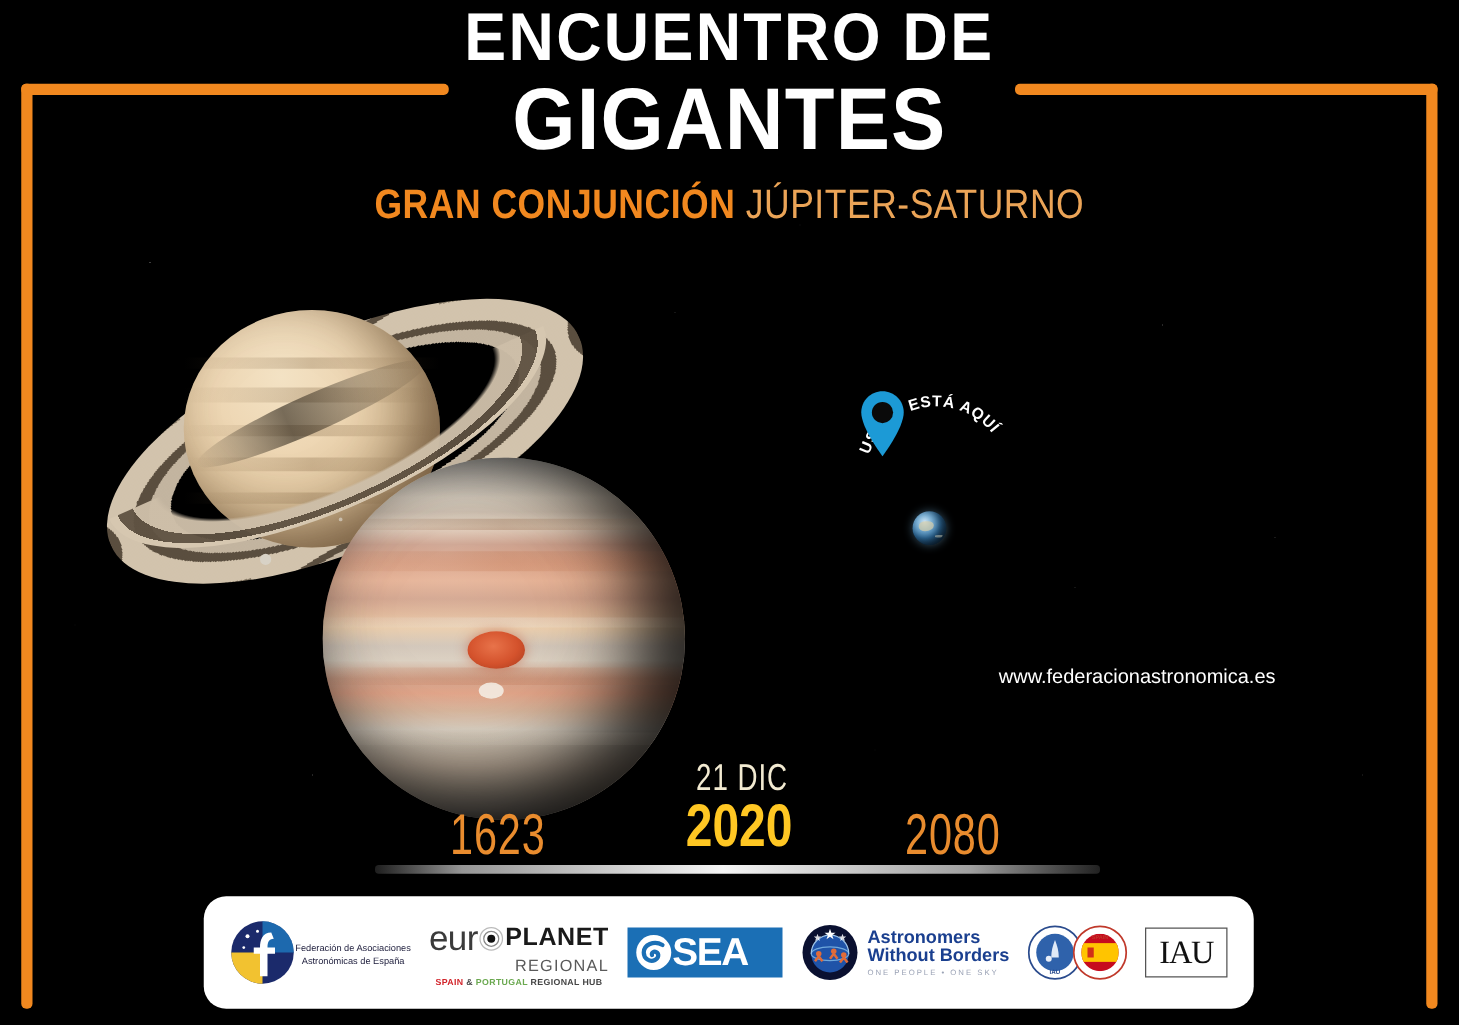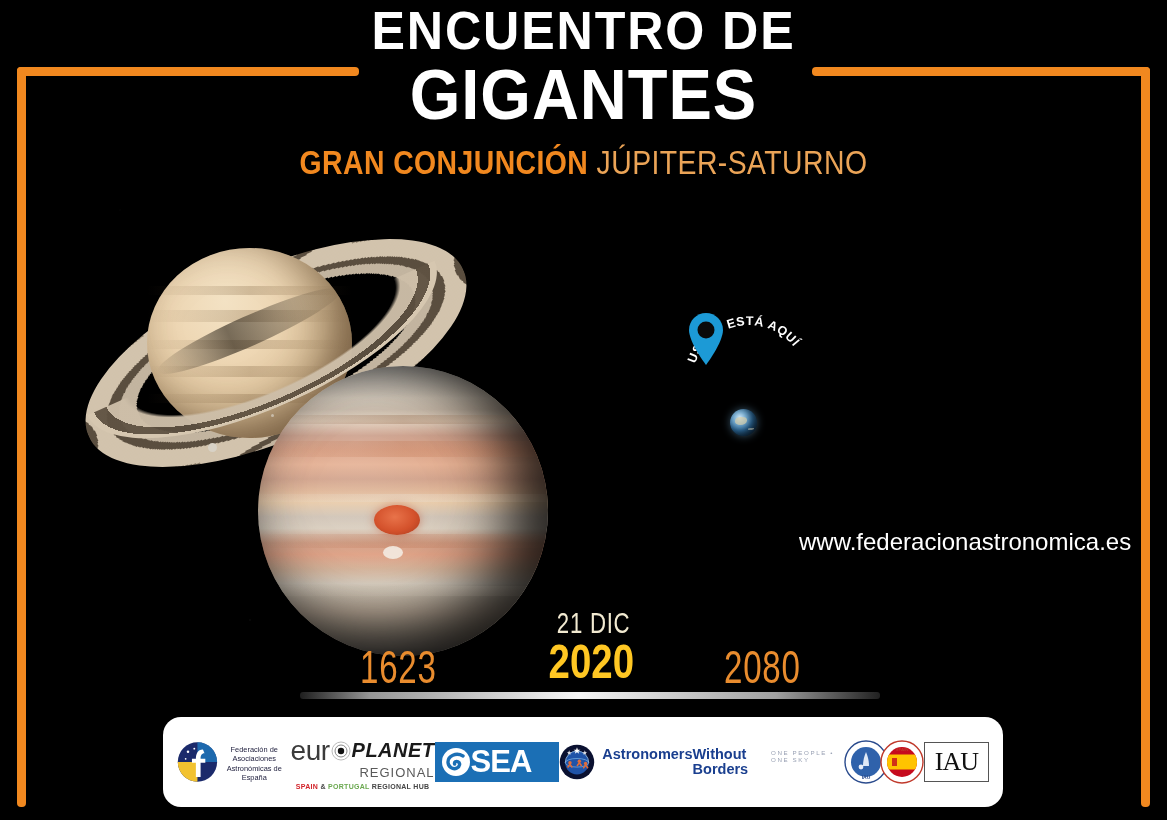--- a/index.html
+++ b/index.html
@@ -127,21 +127,21 @@
   .pin{position:absolute;left:39px;top:32px;width:40px;height:56px;}
   .earth{position:absolute;left:44px;top:98px;width:27px;height:27px;border-radius:50%;
     background:
       radial-gradient(circle at 36% 32%, #cfe6f5 0%, #7fb4d8 22%, #2f6d9e 52%, #153b5c 80%, #081d2e 100%);
     box-shadow:0 0 8px rgba(120,180,220,.45), inset -4px -3px 8px rgba(0,0,0,.6);}
   .earth::after{content:"";position:absolute;left:18%;top:30%;width:46%;height:30%;
     border-radius:50% 40% 60% 45%;background:rgba(214,205,170,.7);
     box-shadow:10px 8px 0 -3px rgba(220,215,190,.45);}
 
   
-  .urls{position:absolute;left:799px;top:519px;color:#ffffff;font-size:24px;line-height:45px;}
+  .urls{position:absolute;left:799px;top:519px;color:#ffffff;font-size:16px;line-height:45px;}
 
   
   .tl{position:absolute;left:290px;top:596px;width:600px;height:110px;}
   .tl-year{position:absolute;font-family:"Liberation Sans", sans-serif;font-weight:normal;
     font-size:46px;color:#E98C2E;letter-spacing:1px;transform:scaleX(.72);transform-origin:left top;}
   .tl-1623{left:70px;top:44px;}
   .tl-2080{left:434px;top:44px;}
   .tl-mid{position:absolute;left:236px;top:10px;text-align:right;width:120px;}
   .tl-dic{font-size:30px;color:#F2EAD1;font-weight:normal;letter-spacing:1px;
     transform:scaleX(.74);transform-origin:center;display:block;}
@@ -157,29 +157,29 @@
 
   
   .logobar{position:absolute;left:163px;top:717px;width:840px;height:90px;background:#ffffff;
     border-radius:18px;display:flex;align-items:center;justify-content:space-around;
     padding:0 14px;box-sizing:border-box;}
   .logo{display:flex;align-items:center;justify-content:center;}
   .fae-txt{font-size:7.4px;color:#1b1b3a;text-align:center;line-height:9.5px;margin-top:3px;}
   .eplanet{display:flex;flex-direction:column;align-items:center;}
   .ep-row{display:flex;align-items:center;}
   .ep-euro{font-size:28px;color:#3b3b3b;letter-spacing:-.5px;}
-  .ep-planet{font-size:20px;font-weight:bold;color:#1a1a1a;letter-spacing:.5px;font-style:italic;}
+  .ep-planet{font-size:20px;font-weight:bold;color:#1a1a1a;letter-spacing:.5px;}
   .ep-society{font-size:13px;color:#5a5a5a;letter-spacing:1px;align-self:flex-end;margin-top:-2px;}
   .ep-hub{font-size:7px;letter-spacing:.3px;margin-top:3px;}
   .ep-hub .r{color:#d2232a;font-weight:bold;}
   .ep-hub .g{color:#6aa84f;font-weight:bold;}
   .ep-hub .k{color:#444;font-weight:bold;}
   .sea{background:#1b6fb5;color:#fff;font-weight:bold;font-size:31px;letter-spacing:-1px;
     padding:2px 28px 2px 6px;display:flex;align-items:center;}
-  .awb-txt{display:flex;margin-left:7px;}
+  .awb-txt{display:flex;flex-direction:column;margin-left:7px;}
   .awb-1{font-size:14.5px;font-weight:bold;color:#1a3f8f;line-height:15px;}
   .awb-2{font-size:6.2px;color:#9aa2b5;letter-spacing:1.6px;margin-top:2px;}
   .iau{border:1.4px solid #555;padding:4px 10px;font-family:"Liberation Serif", serif;
     font-size:26px;color:#111;letter-spacing:-1px;}
 </style>
 </head>
 <body>
 
 <div class="poster">
 

